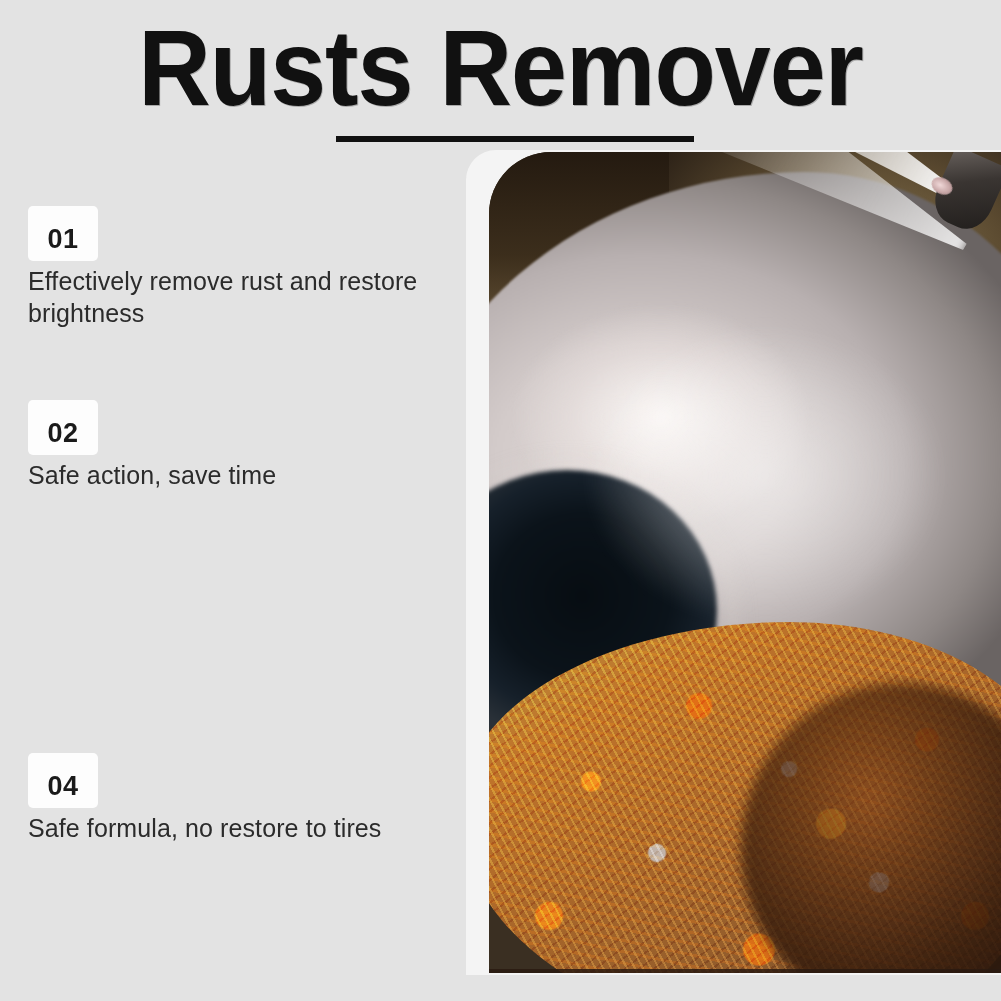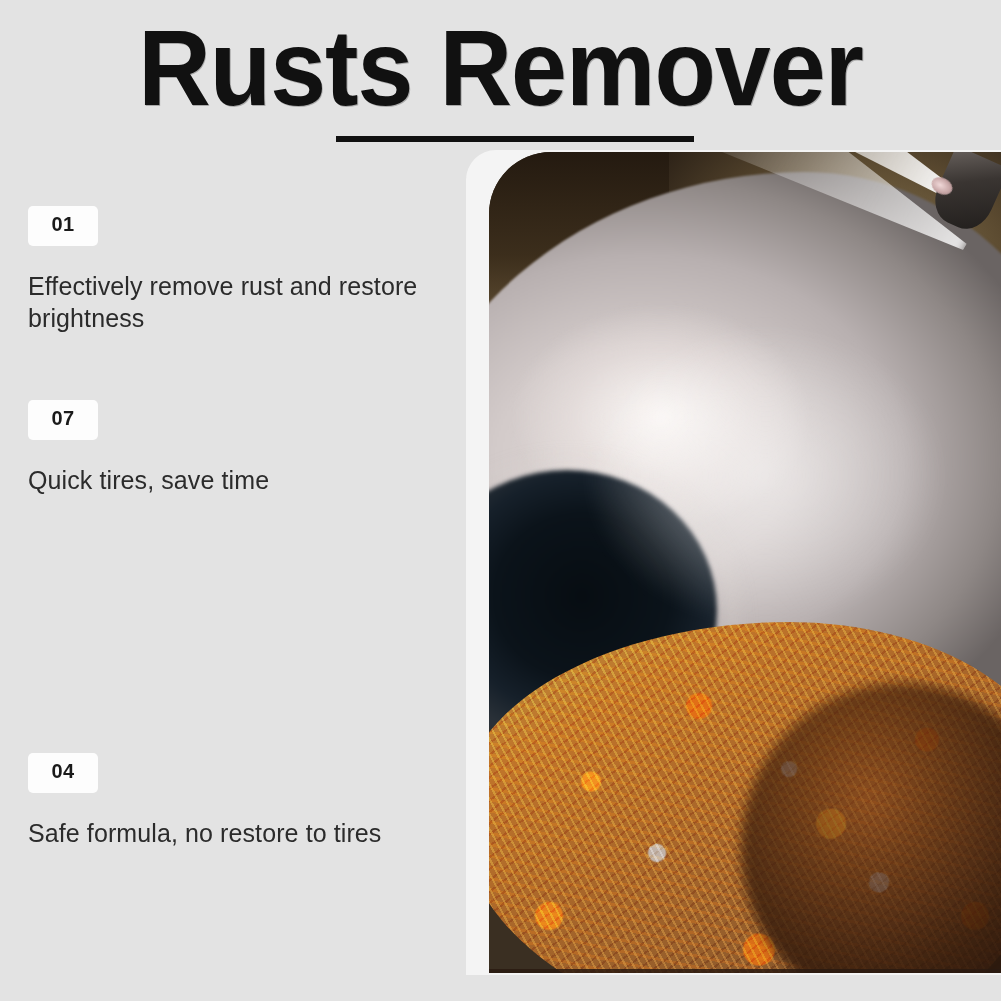--- a/index.html
+++ b/index.html
@@ -64,32 +64,32 @@
     width: 430px;
   }
   .feature-item.i0 { top: 56px; }
   .feature-item.i1 { top: 250px; }
   .feature-item.i2 { top: 434px; }
   .feature-item.i3 { top: 603px; }
 
   .feature-badge {
     display: inline-block;
     min-width: 50px;
-    padding: 2px 10px 6px 10px;
+    padding: 17px 10px 6px 10px;
     background: #fdfdfd;
     border-radius: 5px;
-    font-size: 20px;
+    font-size: 27px;
     line-height: 32px;
     font-weight: 700;
     color: #1a1a1a;
     text-align: center;
     letter-spacing: 0.5px;
   }
   .feature-text {
-    margin-top: 24px;
+    margin-top: 4px;
     font-size: 25px;
     line-height: 32px;
     font-weight: 400;
     color: #2b2b2b;
     letter-spacing: 0.1px;
     max-width: 420px;
   }
 
   
   #photo-frame {
@@ -269,22 +269,22 @@
   </div>
 
   <div id="feature-list">
 
     <div class="feature-item i0">
       <div class="feature-badge">01</div>
       <div class="feature-text">Effectively remove rust and restore brightness</div>
     </div>
 
     <div class="feature-item i1">
-      <div class="feature-badge">07</div>
-      <div class="feature-text">Quick tires, save time</div>
+      <div class="feature-badge">02</div>
+      <div class="feature-text">Safe action, save time</div>
     </div>
 
 
     <div class="feature-item i3">
       <div class="feature-badge">04</div>
       <div class="feature-text">Safe formula, no restore to tires</div>
     </div>
 
   </div>
 

